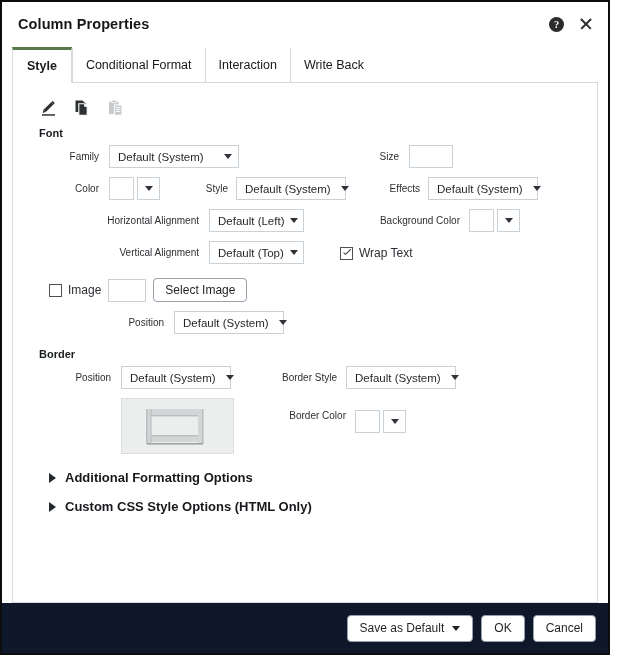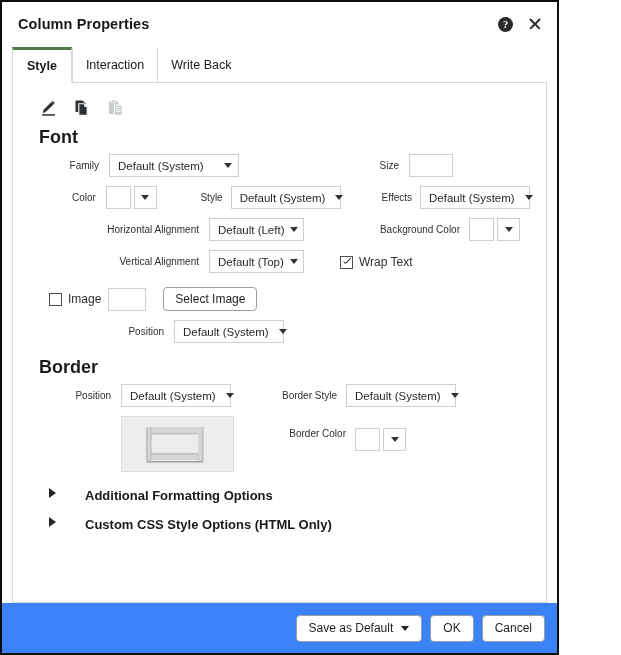--- a/index.html
+++ b/index.html
@@ -12,21 +12,21 @@
     background: #ffffff;
     font-family: "Liberation Sans", sans-serif;
     font-size: 12px;
     color: #1a1a1a;
     overflow: hidden;
   }
 
   .dialog {
     position: relative;
     box-sizing: border-box;
-    width: 559px;
+    width: 610px;
     height: 655px;
     background: #ffffff;
     border: 2px solid #0d0d0d;
     display: flex;
     flex-direction: column;
   }
 
   
   .titlebar {
     position: relative;
@@ -151,21 +151,21 @@
     height: 20px;
     display: flex;
     align-items: center;
     justify-content: center;
     cursor: pointer;
   }
   .tool-btn.disabled { cursor: default; }
 
   
   .group-title {
-    font-size: 18px;
+    font-size: 11px;
     font-weight: bold;
     color: #1a1d20;
     margin: 8px 0 6px 10px;
   }
   .group-title.cell   { margin-top: 14px; }
   .group-title.border { margin-top: 14px; }
 
   
   .row {
     display: flex;
@@ -303,23 +303,23 @@
     border: 1px dotted #cccfd1;
     display: flex;
     align-items: center;
     justify-content: center;
     cursor: pointer;
   }
 
   
   .disclosure {
     display: flex;
+    align-items: center;
     margin: 0 0 0 20px;
     cursor: pointer;
-    gap: 20px;
   }
   .tri {
     width: 0; height: 0;
     border-top: 5px solid transparent;
     border-bottom: 5px solid transparent;
     border-left: 7px solid #25282b;
     margin-right: 9px;
     flex: 0 0 auto;
   }
   .disclosure .dl {
@@ -330,21 +330,21 @@
 
   
   .footer {
     flex: 0 0 auto;
     height: 50px;
     display: flex;
     align-items: center;
     justify-content: flex-end;
     gap: 8px;
     padding: 0 12px;
-    background: #3b82f6;
+    background: #0f172a;
   }
   .footer .pushbtn { height: 27px; padding: 0 12px; }
   .footer .caret-d {
     width: 0; height: 0;
     margin-left: 8px;
     border-left: 4px solid transparent;
     border-right: 4px solid transparent;
     border-top: 5px solid #1f2225;
   }
 </style>
@@ -356,20 +356,21 @@
   <div class="titlebar">
     <div class="title-text">Column Properties</div>
     <div class="titlebar-actions">
       <div class="help-icon">?</div>
       <div class="close-icon"></div>
     </div>
   </div>
 
   <div class="tabbar">
     <div class="tab active">Style</div>
+    <div class="tab">Conditional Format</div>
     <div class="tab">Interaction</div>
     <div class="tab">Write Back</div>
   </div>
 
   <div class="panel">
     <div class="panel-inner">
 
       <div class="style-toolbar">
         <div class="tool-btn">
           <svg width="19" height="19" viewBox="0 0 19 19">
@@ -460,21 +461,21 @@
           <span class="cb-label">Wrap Text</span>
         </div>
       </div>
 
       <div class="row" style="margin-left:20px; margin-top:14px;">
         <span class="checkbox">
             <span class="tick"></span>
           </span>
         <span class="cb-label">Image</span>
         <input class="textbox" type="text" style="width: 38px; margin-left: 7px;" value="">
-        <div class="pushbtn" style="margin-left:17px;">Select Image</div>
+        <div class="pushbtn" style="margin-left:7px;">Select Image</div>
       </div>
 
       <div class="row" style="margin-left:10px;">
         <div class="lbl" style="width:125px;">Position</div>
         <div class="select" style="width:110px; margin-left:10px;">
           <span>Default (System)</span>
           <span class="caret"></span>
         </div>
       </div>
 

